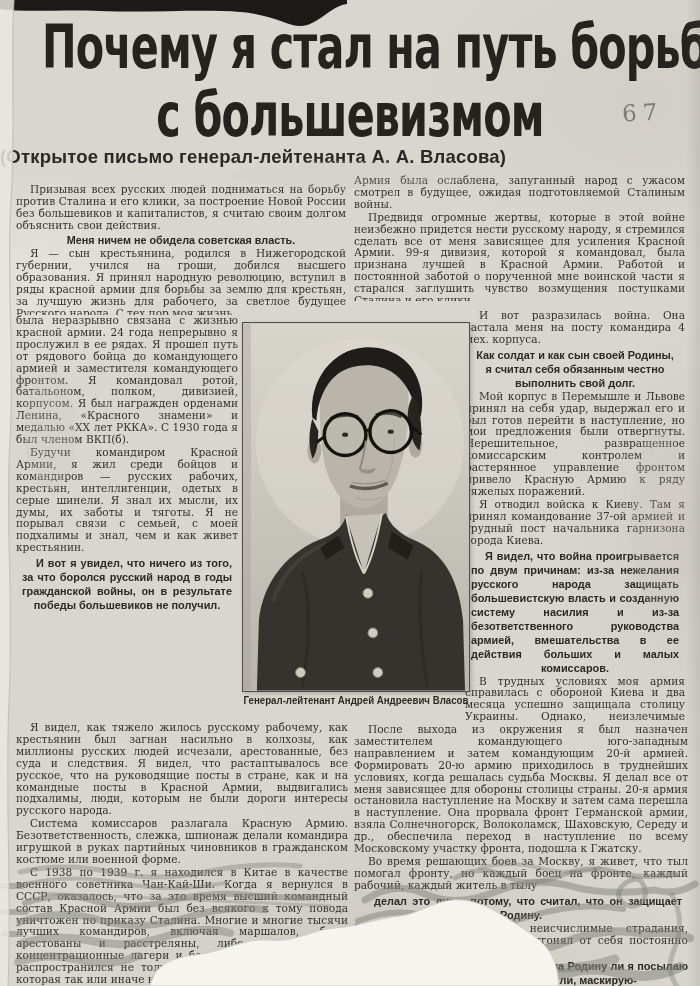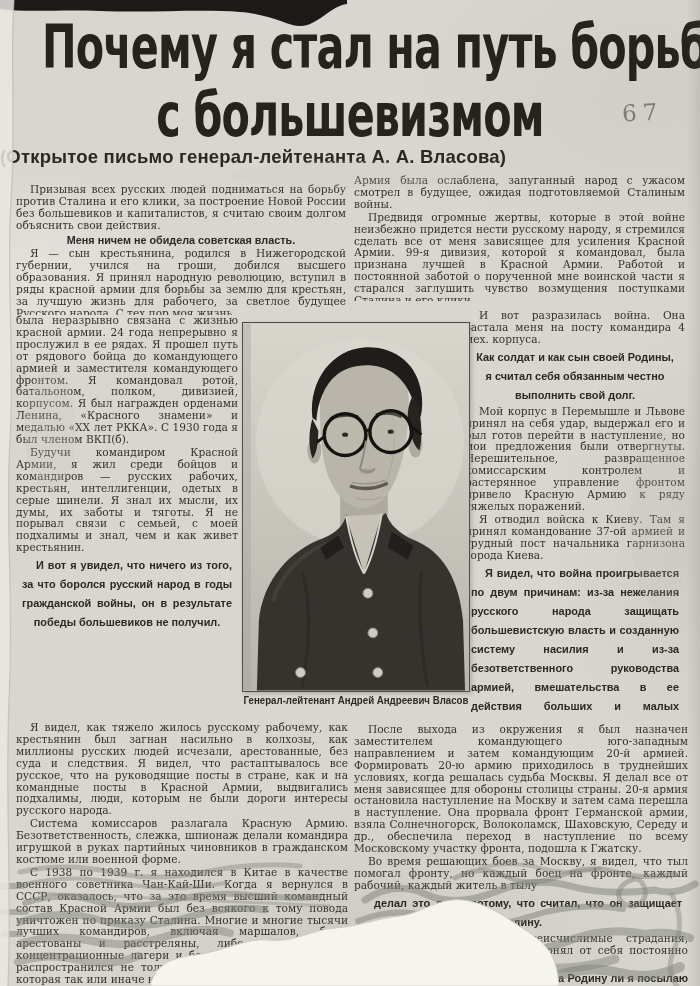--- a/index.html
+++ b/index.html
@@ -41,21 +41,21 @@
   }
   .txt p{margin:0 0 1px 0;text-indent:14px;}
   .txt p.noind{text-indent:0;}
   .subhead{
     font-family:"Liberation Sans",sans-serif;font-weight:bold;
     font-size:10.8px;line-height:12.4px;color:#2b2925;
     text-align:center;text-indent:0 !important;margin:2px 0 2px 0 !important;
   }
   .emph{
     font-family:"Liberation Sans",sans-serif;font-weight:bold;
-    font-size:10.9px;line-height:19px;color:#2b2925;
+    font-size:10.9px;line-height:14px;color:#2b2925;
   }
   .emph-just{text-align:justify;text-align-last:center;padding:0 6px;margin-top:2px !important;}
   .emph-center{text-align:center;text-indent:0 !important;padding:0 10px;margin-top:2px !important;}
   #l1{left:16px;top:184px;width:330px;height:131px;}
   #l2{left:16px;top:315px;width:222px;height:407px;}
   #l3{left:16px;top:722px;width:332px;height:264px;}
   #r1{left:354px;top:175px;width:331px;height:126px;}
   #r2{left:465px;top:310px;width:220px;height:412px;}
   #r3{left:354px;top:724px;width:334px;height:262px;}
   
@@ -112,21 +112,21 @@
   <p>И вот разразилась война. Она застала меня на посту командира 4 мех. корпуса.</p>
   <p class="emph emph-center">Как солдат и как сын своей Родины, я считал себя обязанным честно выполнить свой долг.</p>
   <p>Мой корпус в Перемышле и Львове принял на себя удар, выдержал его и был готов перейти в наступление, но мои предложения были отвергнуты. Нерешительное, развращенное комиссарским контролем и растерянное управление фронтом привело Красную Армию к ряду тяжелых поражений.</p>
   <p>Я отводил войска к Киеву. Там я принял командование 37-ой армией и трудный пост начальника гарнизона города Киева.</p>
   <p class="emph emph-just">Я видел, что война проигрывается по двум причинам: из-за нежелания русского народа защищать большевистскую власть и созданную систему насилия и из-за безответственного руководства армией, вмешательства в ее действия больших и малых комиссаров.</p>
   <p>В трудных условиях моя армия справилась с обороной Киева и два месяца успешно защищала столицу Украины. Однако, неизлечимые болезни Красной армии сделали свое дело. Фронт был прорван на участке соседних армий. Киев был окружен. По приказу верховного командования я был вынужден оставить укрепленный район.</p>
 </div>
 
 <div id="r3" class="txt">
   <p>После выхода из окружения я был назначен заместителем командующего юго-западным направлением и затем командующим 20-й армией. Формировать 20-ю армию приходилось в труднейших условиях, когда решалась судьба Москвы. Я делал все от меня зависящее для обороны столицы страны. 20-я армия остановила наступление на Москву и затем сама перешла в наступление. Она прорвала фронт Германской армии, взяла Солнечногорск, Волоколамск, Шаховскую, Середу и др., обеспечила переход в наступление по всему Московскому участку фронта, подошла к Гжатску.</p>
-  <p>Во время решающих боев за Москву, я видел, что тыл помогал фронту, но каждый боец на фронте, каждый рабочий, каждый житель в тылу</p>
+  <p>Во время решающих боев за Москву, я живет, что тыл помогал фронту, но каждый боец на фронте, каждый рабочий, каждый житель в тылу</p>
   <p class="emph emph-just">делал это лишь потому, что считал, что он защищает Родину.</p>
   <p class="noind">Ради Родины он терпел неисчислимые страдания, жертвовал всем. И не раз я отгонял от себя постоянно встававший вопрос:</p>
   <p class="emph">Да полно, Родину ли я защищаю, за Родину ли я посылаю на смерть людей? Не за большевизм ли, маскирую-</p>
 </div>
 
 <div id="photo" class="abs">
   <svg viewBox="0 0 228 370" xmlns="http://www.w3.org/2000/svg">
     <defs>
       <linearGradient id="pg" x1="0" y1="0" x2="0" y2="1">
         <stop offset="0" stop-color="#d8d5cd"></stop>

